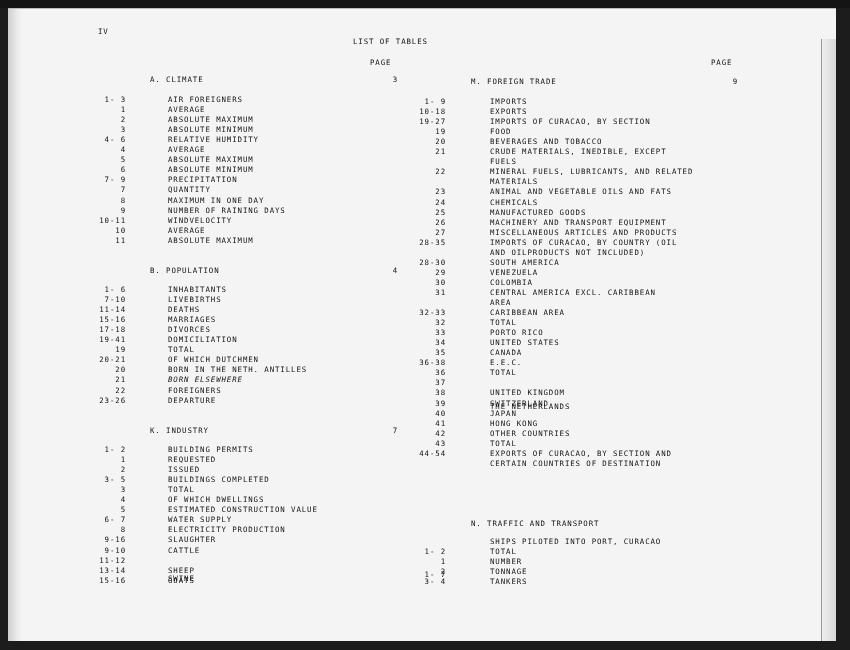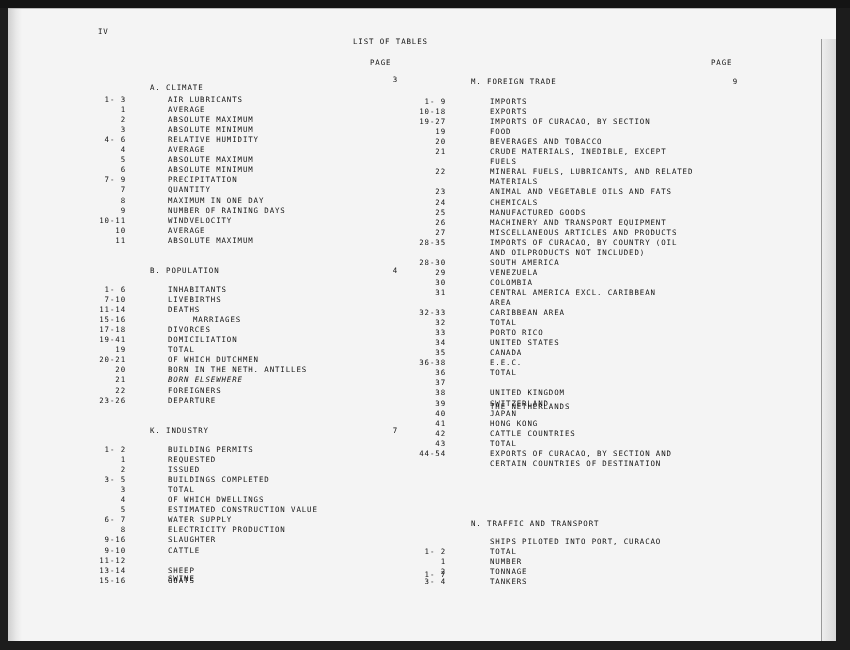--- a/index.html
+++ b/index.html
@@ -24,24 +24,24 @@
 <div class="page">
   <div class="page-edge-left"></div>
   <div class="page-edge-right"></div>
 
   <div class="t" style="left:90px;top:18px;">IV</div>
   <div class="t" style="left:345px;top:28px;">LIST OF TABLES</div>
   <div class="t" style="left:362px;top:49px;">PAGE</div>
   <div class="t" style="left:703px;top:49px;">PAGE</div>
 
   <div id="left-col">
-      <div class="t " style="left:142px;top:66px;margin-top:8px;">A. CLIMATE</div>
+      <div class="t " style="left:142px;top:66px;">A. CLIMATE</div>
       <div class="t pg" style="left:360px;top:66px;">3</div>
       <div class="t num" style="left:78px;top:86px;">1- 3</div>
-      <div class="t " style="left:160px;top:86px;">AIR LUBRICANTS</div>
+      <div class="t " style="left:160px;top:86px;">AIR FOREIGNERS</div>
       <div class="t num" style="left:78px;top:96.05px;">1</div>
       <div class="t " style="left:160px;top:96.05px;">AVERAGE</div>
       <div class="t num" style="left:78px;top:106.1px;">2</div>
       <div class="t " style="left:160px;top:106.1px;">ABSOLUTE MAXIMUM</div>
       <div class="t num" style="left:78px;top:116.14999999999999px;">3</div>
       <div class="t " style="left:160px;top:116.14999999999999px;">ABSOLUTE MINIMUM</div>
       <div class="t num" style="left:78px;top:126.19999999999999px;">4- 6</div>
       <div class="t " style="left:160px;top:126.19999999999999px;">RELATIVE HUMIDITY</div>
       <div class="t num" style="left:78px;top:136.25px;">4</div>
       <div class="t " style="left:160px;top:136.25px;">AVERAGE</div>
@@ -65,21 +65,21 @@
       <div class="t " style="left:160px;top:226.7000000000001px;">ABSOLUTE MAXIMUM</div>
       <div class="t " style="left:142px;top:257px;">B. POPULATION</div>
       <div class="t pg" style="left:360px;top:257px;">4</div>
       <div class="t num" style="left:78px;top:276px;">1- 6</div>
       <div class="t " style="left:160px;top:276px;">INHABITANTS</div>
       <div class="t num" style="left:78px;top:286.05px;">7-10</div>
       <div class="t " style="left:160px;top:286.05px;">LIVEBIRTHS</div>
       <div class="t num" style="left:78px;top:296.1px;">11-14</div>
       <div class="t " style="left:160px;top:296.1px;">DEATHS</div>
       <div class="t num" style="left:78px;top:306.15000000000003px;">15-16</div>
-      <div class="t " style="left:160px;top:306.15000000000003px;margin-left:25px;">MARRIAGES</div>
+      <div class="t " style="left:160px;top:306.15000000000003px;">MARRIAGES</div>
       <div class="t num" style="left:78px;top:316.20000000000005px;">17-18</div>
       <div class="t " style="left:160px;top:316.20000000000005px;">DIVORCES</div>
       <div class="t num" style="left:78px;top:326.25000000000006px;">19-41</div>
       <div class="t " style="left:160px;top:326.25000000000006px;">DOMICILIATION</div>
       <div class="t num" style="left:78px;top:336.30000000000007px;">19</div>
       <div class="t " style="left:160px;top:336.30000000000007px;">TOTAL</div>
       <div class="t num" style="left:78px;top:346.3500000000001px;">20-21</div>
       <div class="t " style="left:160px;top:346.3500000000001px;">OF WHICH DUTCHMEN</div>
       <div class="t num" style="left:78px;top:356.4000000000001px;">20</div>
       <div class="t " style="left:160px;top:356.4000000000001px;">BORN IN THE NETH. ANTILLES</div>
@@ -179,21 +179,21 @@
       <div class="t " style="left:482px;top:369.40000000000026px;margin-top:24px;">THE NETHERLANDS</div>
       <div class="t num" style="left:398px;top:379.4500000000003px;">38</div>
       <div class="t " style="left:482px;top:379.4500000000003px;">UNITED KINGDOM</div>
       <div class="t num" style="left:398px;top:389.5000000000003px;">39</div>
       <div class="t " style="left:482px;top:389.5000000000003px;">SWITZERLAND</div>
       <div class="t num" style="left:398px;top:399.5500000000003px;">40</div>
       <div class="t " style="left:482px;top:399.5500000000003px;">JAPAN</div>
       <div class="t num" style="left:398px;top:409.6000000000003px;">41</div>
       <div class="t " style="left:482px;top:409.6000000000003px;">HONG KONG</div>
       <div class="t num" style="left:398px;top:419.6500000000003px;">42</div>
-      <div class="t " style="left:482px;top:419.6500000000003px;">CATTLE COUNTRIES</div>
+      <div class="t " style="left:482px;top:419.6500000000003px;">OTHER COUNTRIES</div>
       <div class="t num" style="left:398px;top:429.70000000000033px;">43</div>
       <div class="t " style="left:482px;top:429.70000000000033px;">TOTAL</div>
       <div class="t num" style="left:398px;top:439.75000000000034px;">44-54</div>
       <div class="t " style="left:482px;top:439.75000000000034px;">EXPORTS OF CURACAO, BY SECTION AND</div>
       <div class="t " style="left:482px;top:449.80000000000035px;">CERTAIN COUNTRIES OF DESTINATION</div>
       <div class="t " style="left:463px;top:510px;">N. TRAFFIC AND TRANSPORT</div>
       <div class="t num" style="left:398px;top:528px;margin-top:33px;">1- 7</div>
       <div class="t " style="left:482px;top:528px;">SHIPS PILOTED INTO PORT, CURACAO</div>
       <div class="t num" style="left:398px;top:538.05px;">1- 2</div>
       <div class="t " style="left:482px;top:538.05px;">TOTAL</div>

